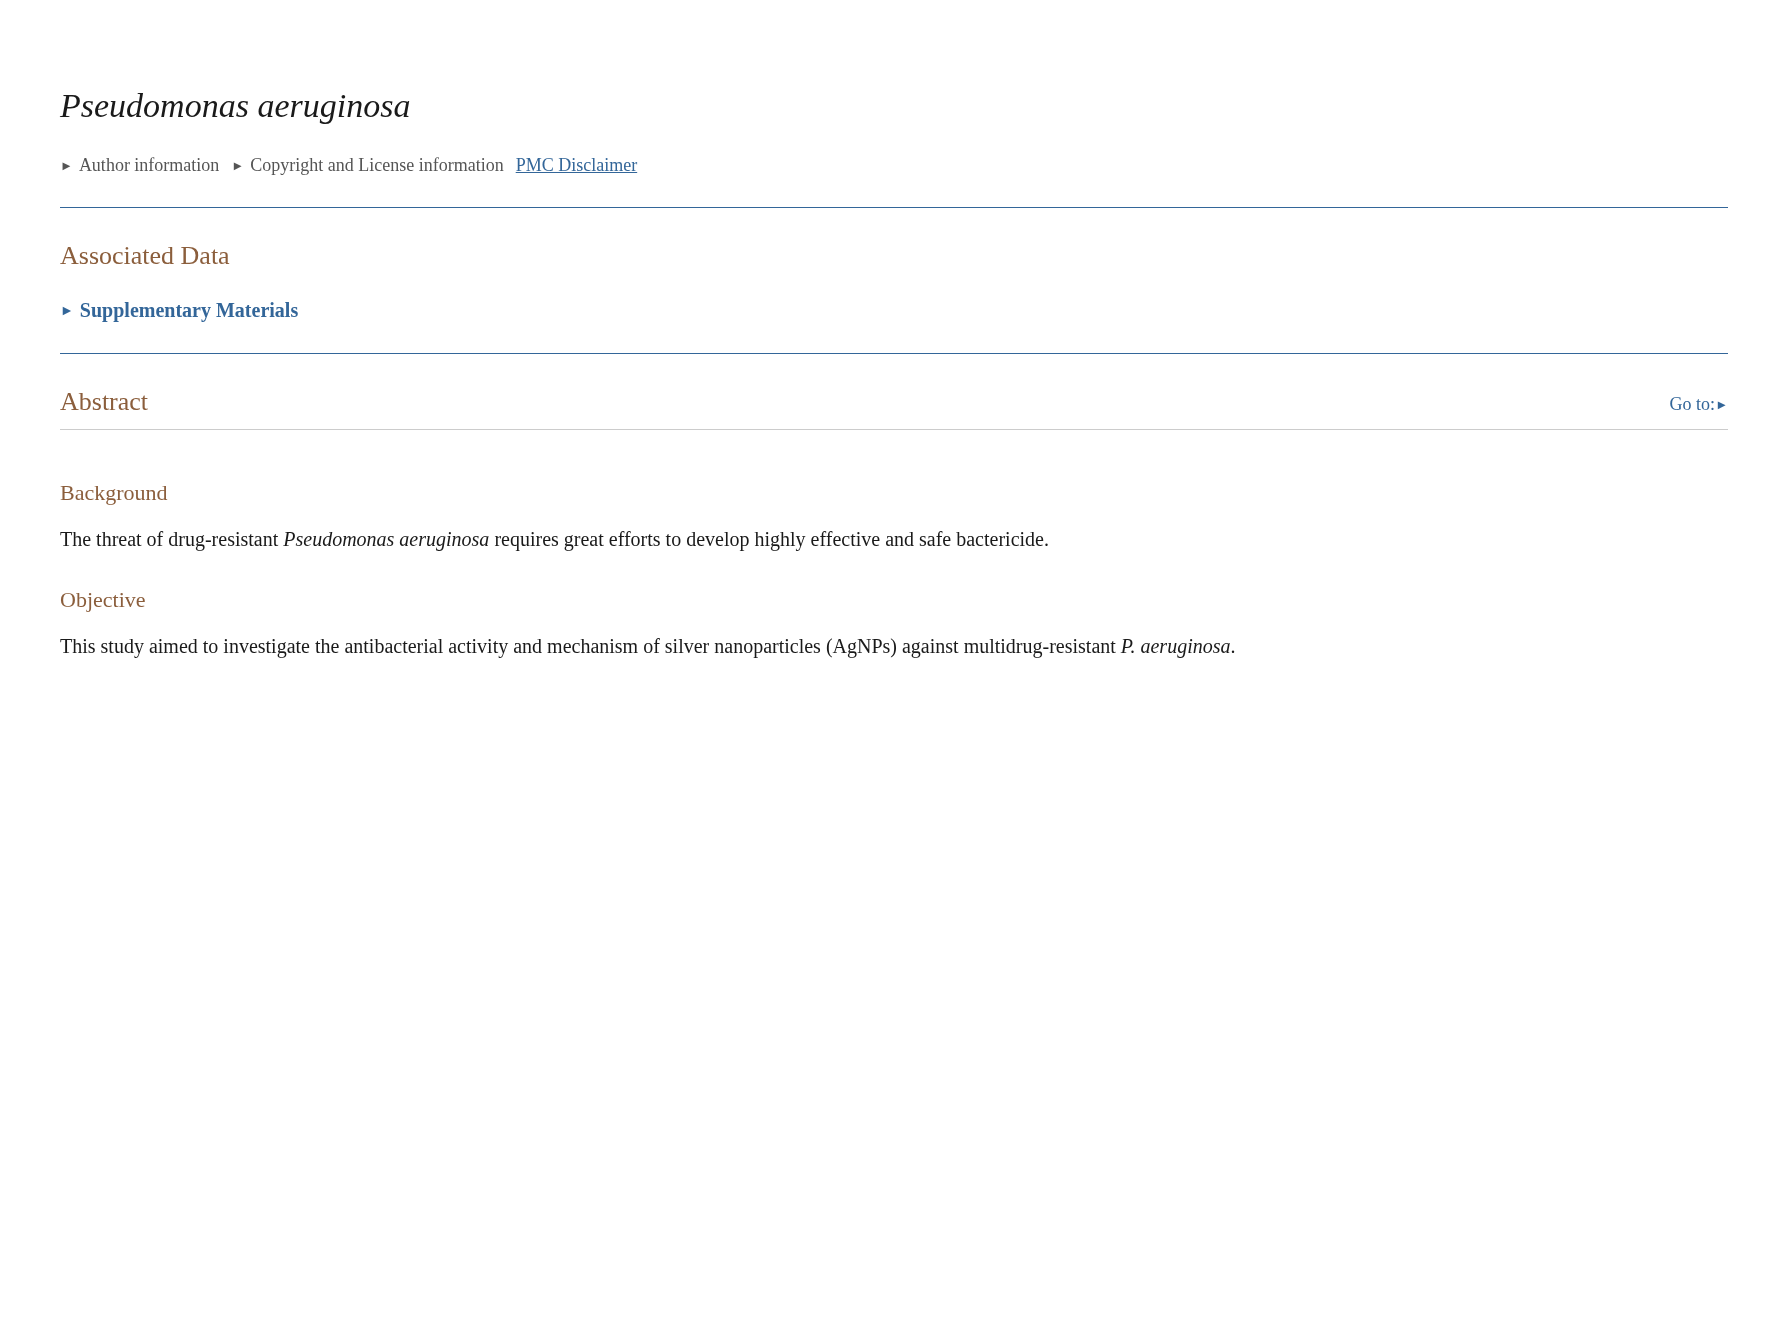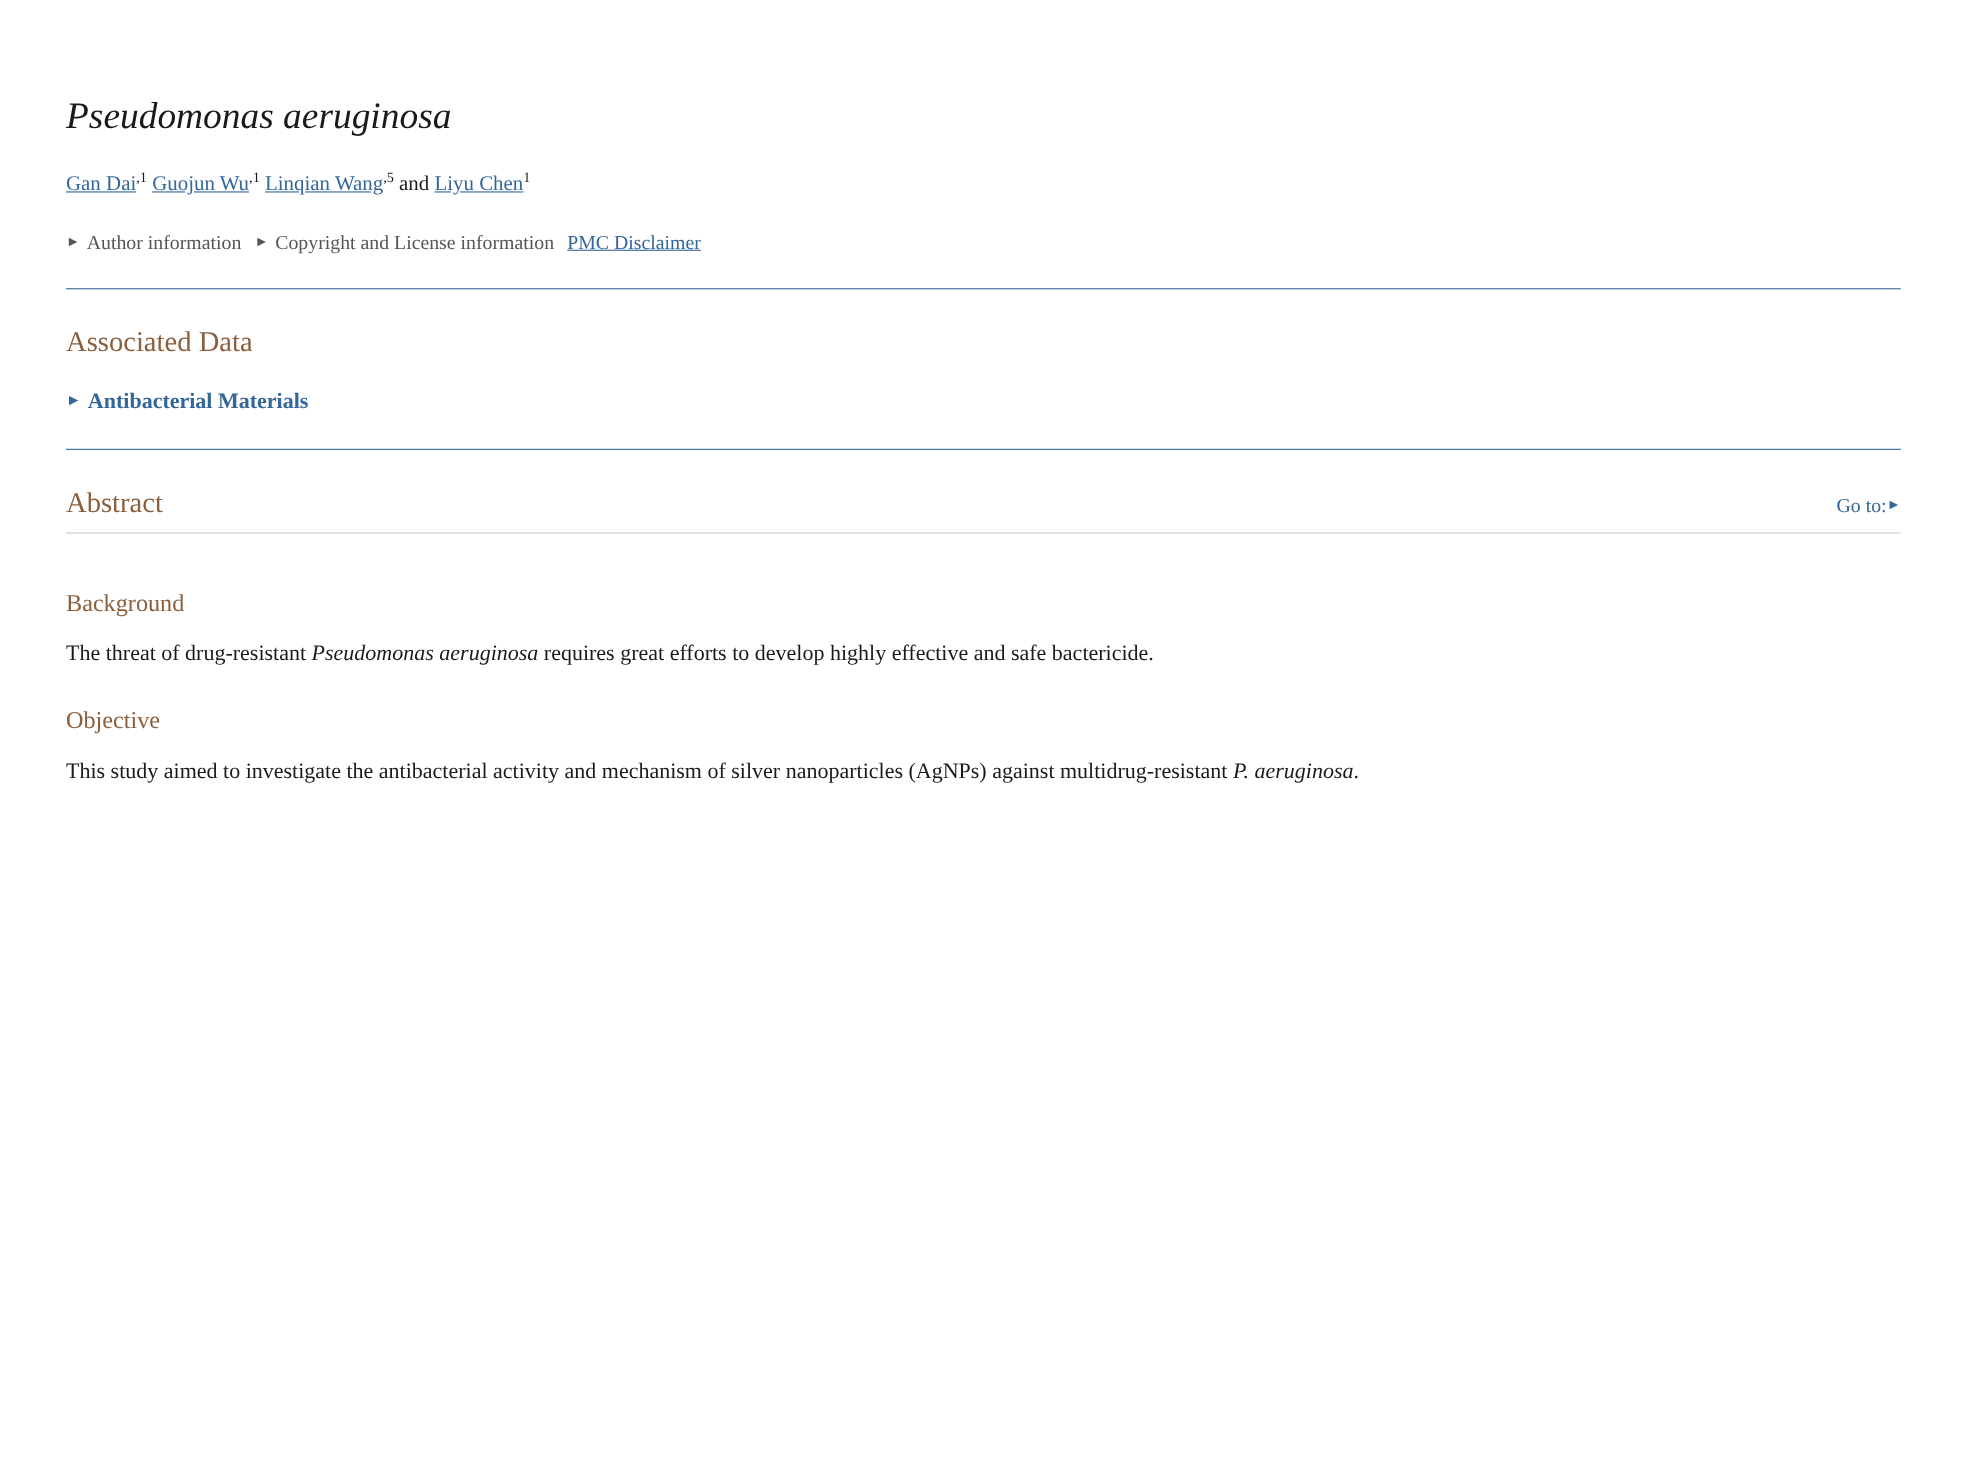--- a/index.html
+++ b/index.html
@@ -190,48 +190,41 @@
 <body>
 
 <div>
 
   <h1 class="article-title">
     <br>
     <em>Pseudomonas aeruginosa</em>
   </h1>
 
   <div class="authors-section">
-    <div class="authors-line">
-      <a class="author-link">Gan Dai</a><sup>,1</sup>
-      <a class="author-link"> Guojun Wu</a><sup>,1</sup>
-      <a class="author-link"> Linqian Wang</a><sup>,5</sup>
-      <span> and </span>
-      <a class="author-link">Liyu Chen</a><sup>1</sup>
-    </div>
   </div>
 
   <div class="meta-links">
     <div class="meta-link-item">
       <span class="arrow">►</span>
       <span class="meta-link-text">Author information</span>
     </div>
     <div class="meta-link-item">
       <span class="arrow">►</span>
       <span class="meta-link-text">Copyright and License information</span>
     </div>
     <a class="pmc-disclaimer-link">PMC Disclaimer</a>
   </div>
 
   <hr class="divider">
 
   <div class="associated-data-section section-block">
     <h2 class="section-heading-brown">Associated Data</h2>
     <a class="supplementary-link">
       <span class="arrow">►</span>
-      <span>Antibacterial Materials</span>
+      <span>Supplementary Materials</span>
     </a>
   </div>
 
   <hr class="divider">
 
   <div class="abstract-section">
     <div class="abstract-header-row">
       <h2 class="abstract-heading">Abstract</h2>
       <div class="goto-link">
         <span>Go to:</span>

